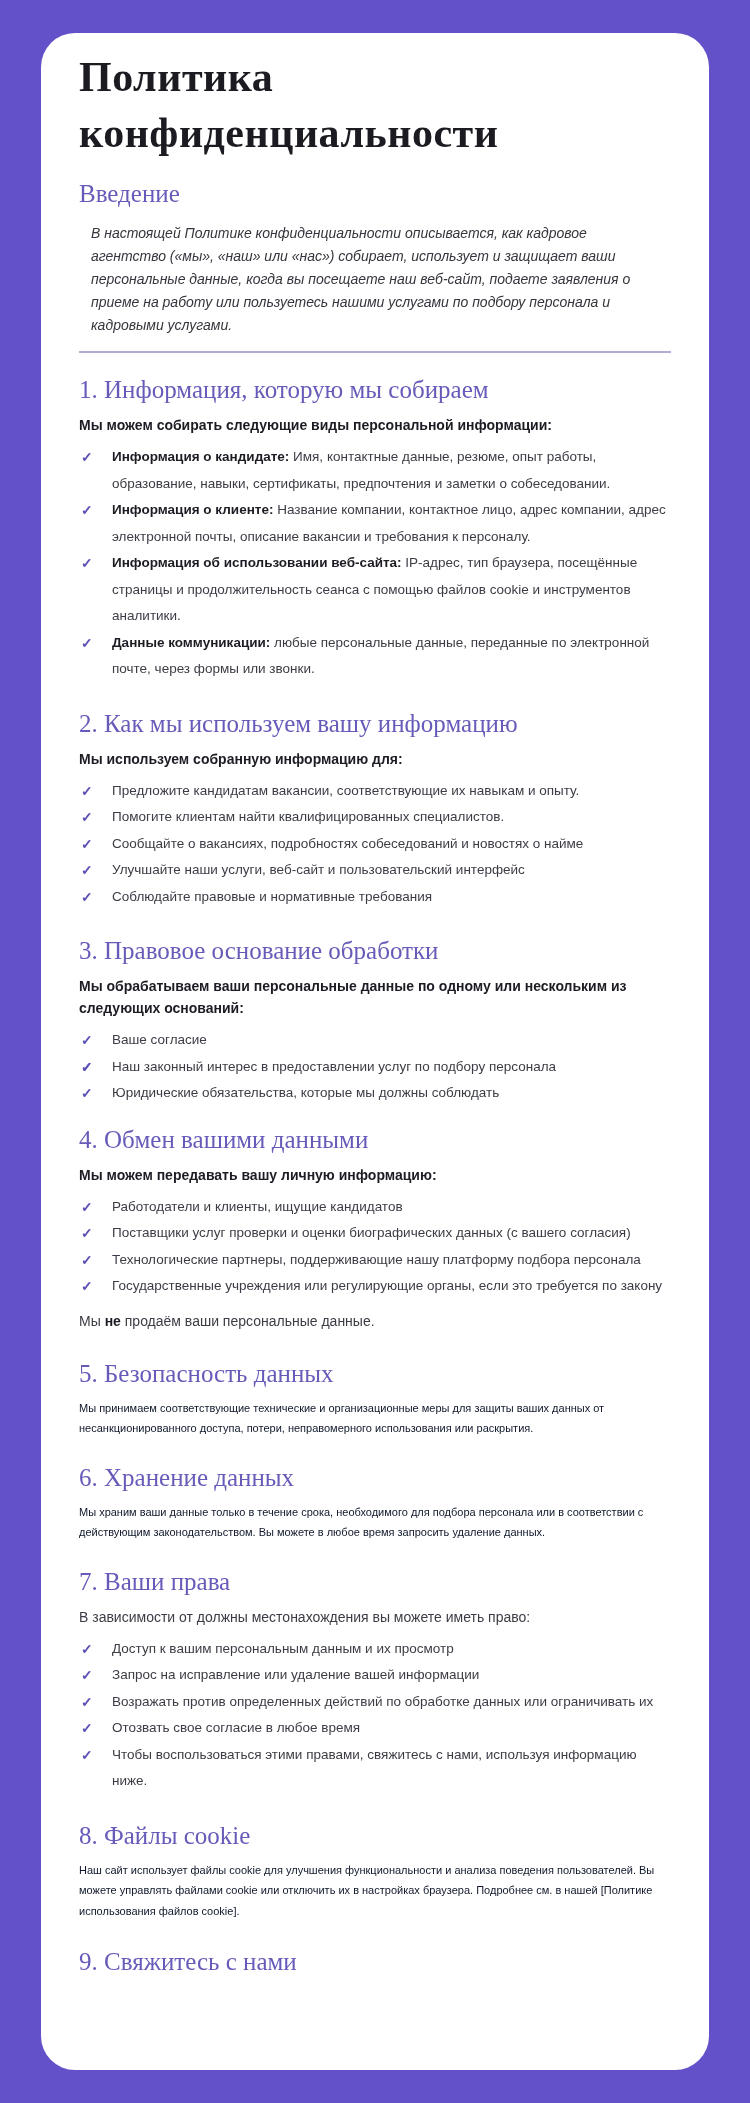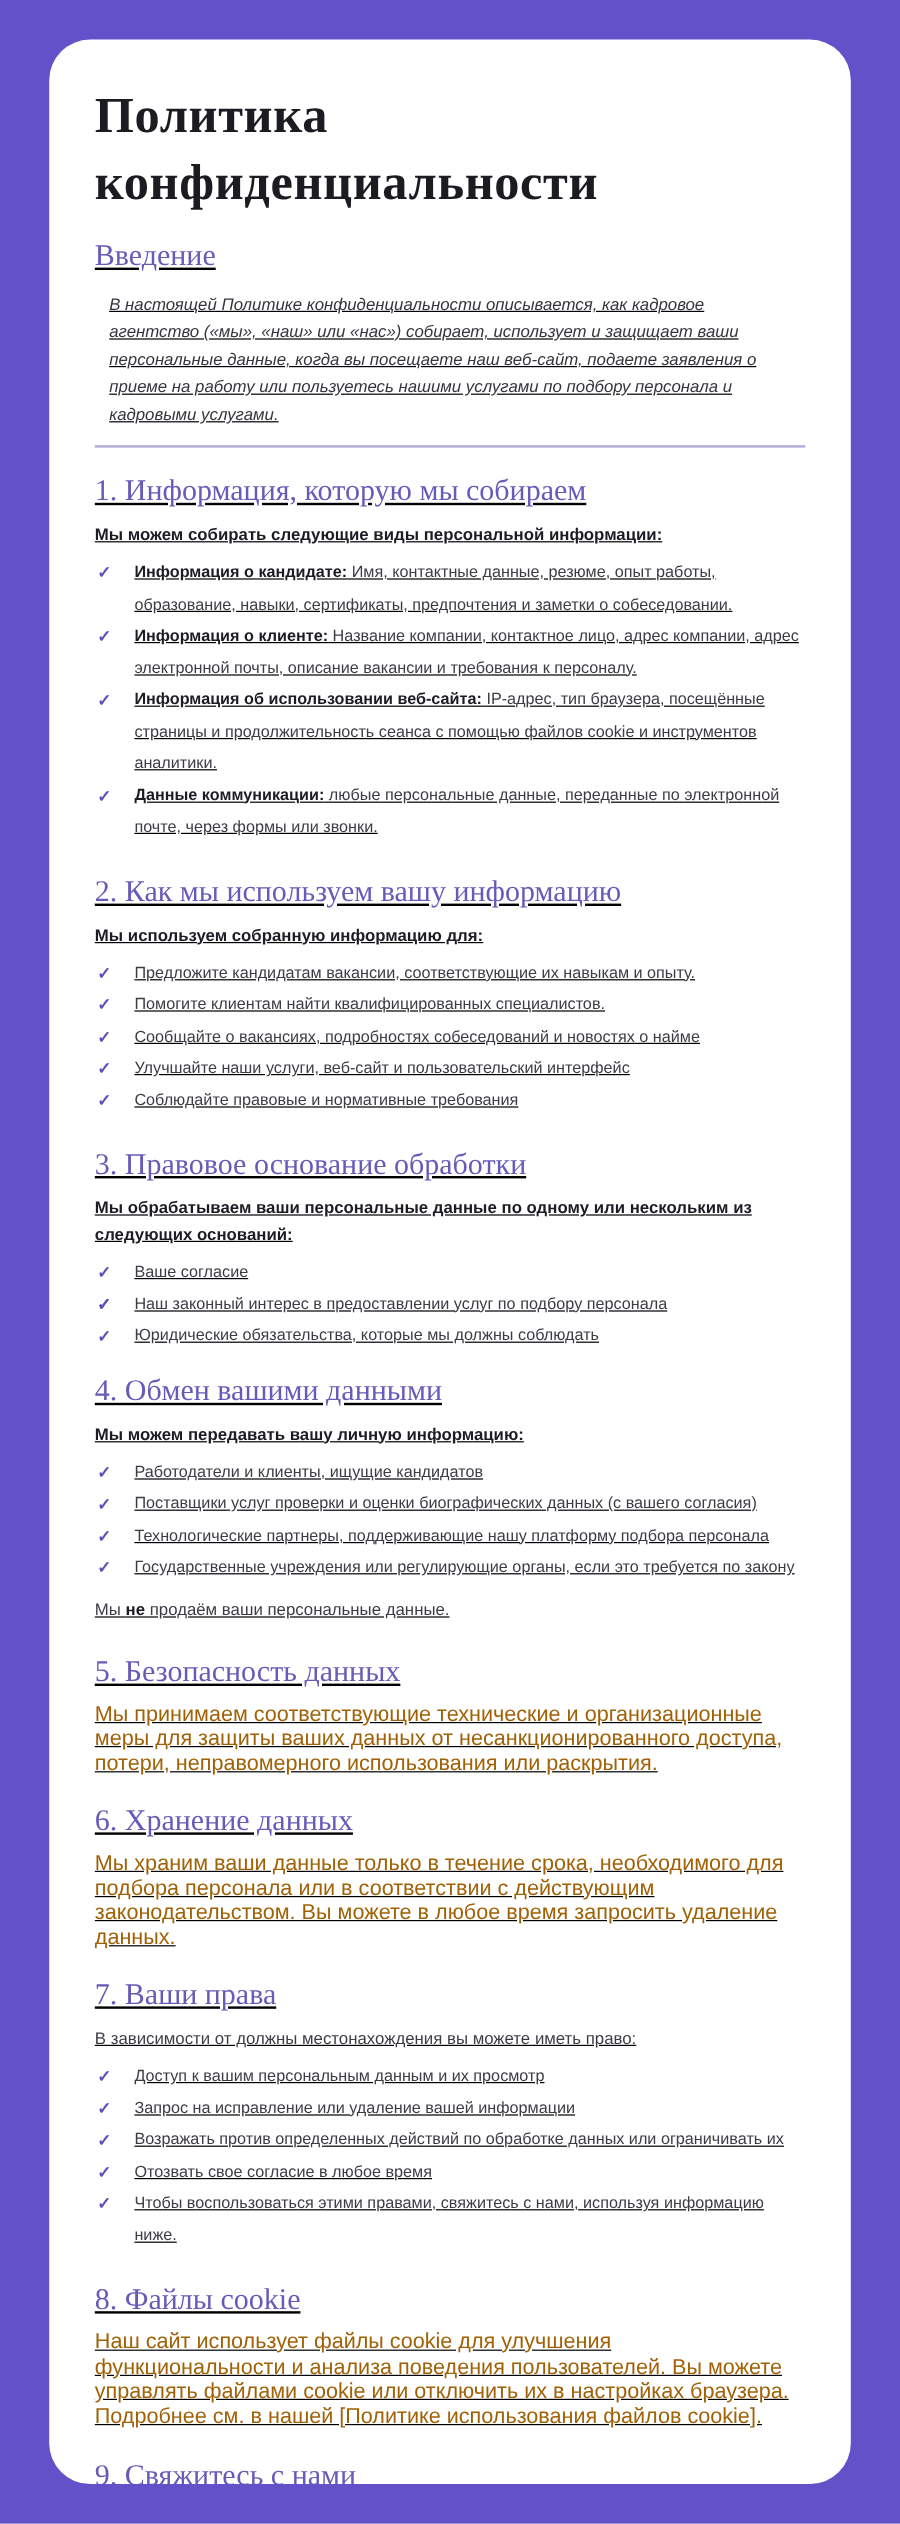--- a/index.html
+++ b/index.html
@@ -8,21 +8,21 @@
     background:#6351c9;
     font-family:"Liberation Sans", sans-serif;
     -webkit-font-smoothing:antialiased;
   }
   .card {
     box-sizing:border-box;
     width:668px; height:2037px;
     margin:33px auto 0;
     background:#ffffff;
     border-radius:34px;
-    padding:36px 38px 0;
+    padding:16px 38px 0;
     overflow:hidden;
   }
   .page-title {
     margin:0 0 16px;
     font-family:"Liberation Serif", serif;
     font-weight:700;
     font-size:42px;
     line-height:56px;
     letter-spacing:.5px;
     color:#1b1b21;
@@ -40,21 +40,21 @@
     font-style:italic;
     font-size:14px;
     line-height:23px;
     color:#35353d;
   }
   .divider {
     border:0;
     border-top:2px solid #b2abd9;
     margin:14px 0 0;
   }
-  .section { margin-top:16px;text-decoration:underline; }
+  .section { margin-top:16px; }
   .lead {
     margin:0 0 8px;
     font-size:14px;
     line-height:22px;
     font-weight:700;
     color:#1c1c24;
   }
   .lead.regular { font-weight:400; color:#3c3c46; }
   .checklist { list-style:none; margin:0; padding:0; }
   .checklist li {
@@ -66,23 +66,23 @@
   }
   .check-icon {
     position:absolute; left:2px; top:0;
     color:#5b51b6;
     font-size:14px;
     font-weight:700;
   }
   .item-label { font-weight:700; color:#1c1c24; }
   .para {
     margin:0;
-    font-size:18px;
+    font-size:11px;
     line-height:20.5px;
-    color:#a16207;
+    color:#0f172a;
   }
   .note { margin:9px 0 0; font-size:14px; line-height:24px; color:#3c3c46; }
   .note .bold { font-weight:700; color:#1c1c24; }
 </style>
 </head>
 <body>
 
 <div class="card">
 
   <h1 class="page-title">Политика конфиденциальности</h1>

